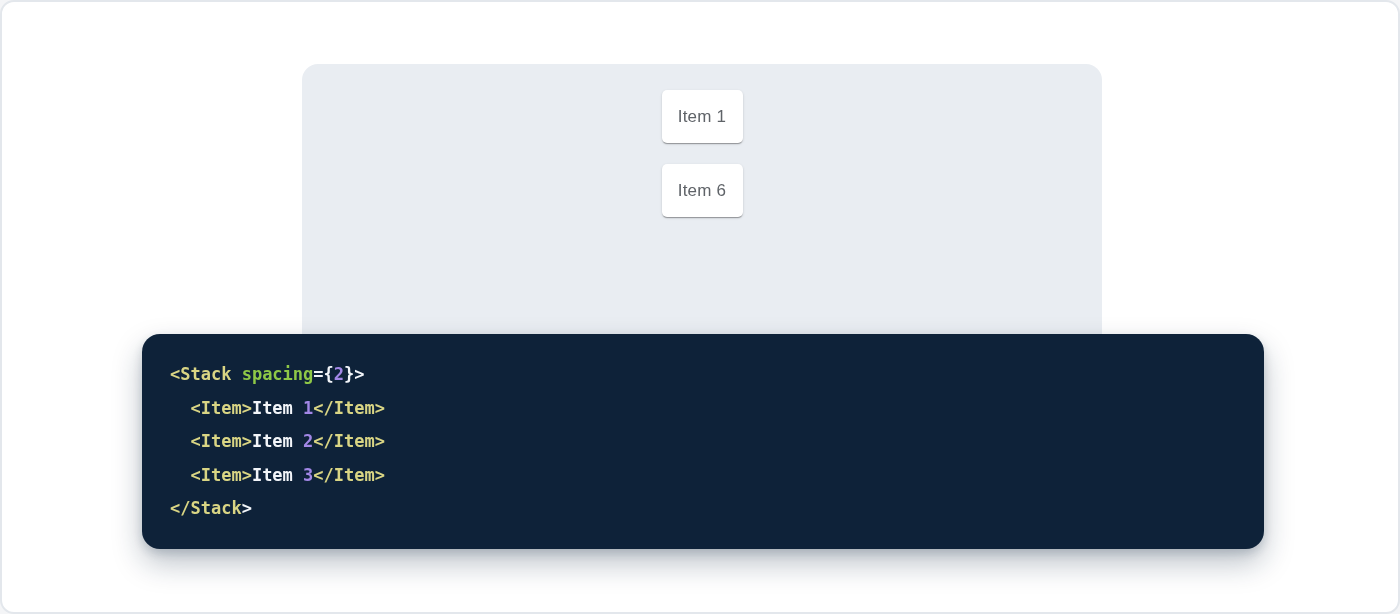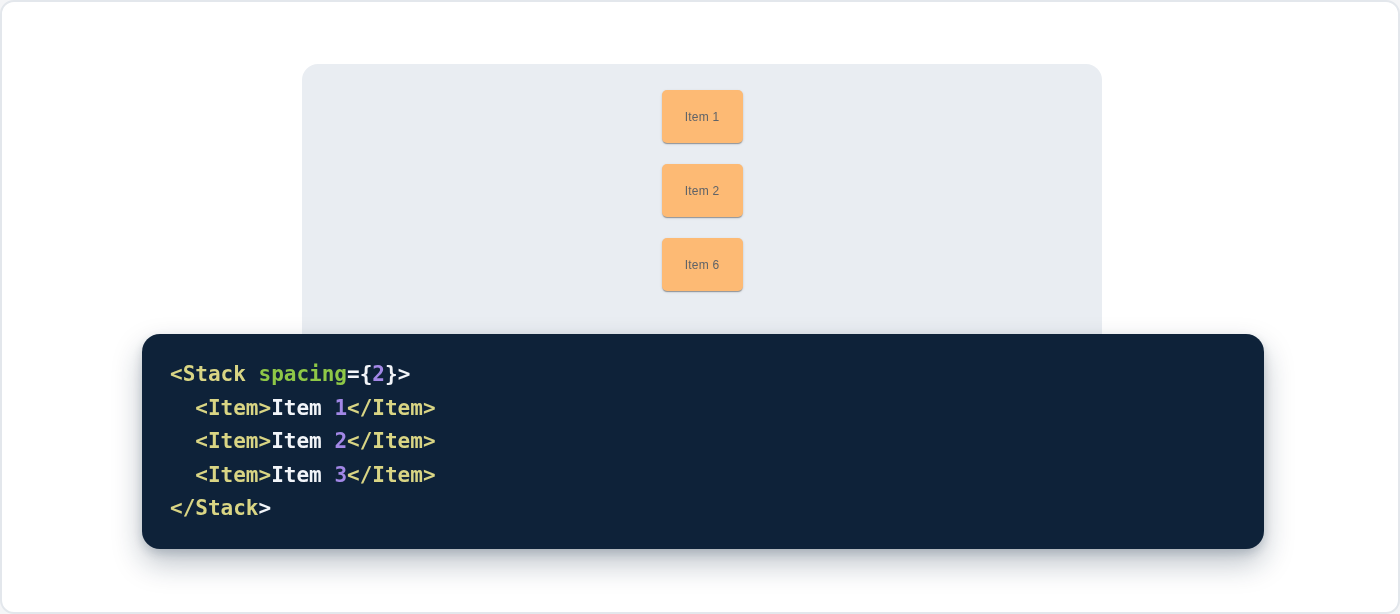--- a/index.html
+++ b/index.html
@@ -23,51 +23,50 @@
     background: #e9edf2;
     border-radius: 16px;
     display: flex;
     flex-direction: column;
     align-items: center;
     padding-top: 26px;
     gap: 21px;
   }
   .item-card {
     width: 81px; height: 53px;
-    background: #fdba74;
+    background: #ffffff;
     border-radius: 5px;
     display: flex; align-items: center; justify-content: center;
-    font-size: 12px;
+    font-size: 17px;
     color: #5f6368;
     letter-spacing: 0.2px;
     box-shadow: 0 2px 1px -1px rgba(0,0,0,0.2),
                 0 1px 1px 0 rgba(0,0,0,0.14),
                 0 1px 3px 0 rgba(0,0,0,0.12);
   }
   .code-block {
     position: absolute;
     left: 140px; top: 332px;
     width: 1122px; height: 215px;
     background: #0e2239;
     border-radius: 18px;
     padding: 24px 28px;
     box-shadow: 0 14px 30px rgba(15, 35, 62, 0.28),
                 0 4px 10px rgba(15, 35, 62, 0.16);
     font-family: "DejaVu Sans Mono", "Liberation Mono", monospace;
-    font-size: 21px;
+    font-size: 17px;
     font-weight: bold;
     line-height: 33.5px;
     white-space: pre;
     overflow: hidden;
   }
   .code-line { white-space: pre; }
 </style>
 </head>
 <body>
 
 <div class="frame">
   <div class="demo-panel" style="background: rgb(233, 237, 242);">
       <div class="item-card" style="color: rgb(95, 99, 104);">Item 1</div>
-      <div class="item-card" style="color: rgb(95, 99, 104);">Item 2</div>
       <div class="item-card" style="color: rgb(95, 99, 104);">Item 6</div>
     </div>
   <div class="code-block" style="background: rgb(14, 34, 57);"><div class="code-line"><span style="color: rgb(217, 213, 132);">&lt;Stack </span><span style="color: rgb(142, 200, 71);">spacing</span><span style="color: rgb(242, 245, 249);">={</span><span style="color: rgb(162, 135, 230);">2</span><span style="color: rgb(242, 245, 249);">}&gt;</span></div><div class="code-line"><span style="color: rgb(217, 213, 132);">  &lt;Item&gt;</span><span style="color: rgb(242, 245, 249);">Item </span><span style="color: rgb(162, 135, 230);">1</span><span style="color: rgb(217, 213, 132);">&lt;/Item&gt;</span></div><div class="code-line"><span style="color: rgb(217, 213, 132);">  &lt;Item&gt;</span><span style="color: rgb(242, 245, 249);">Item </span><span style="color: rgb(162, 135, 230);">2</span><span style="color: rgb(217, 213, 132);">&lt;/Item&gt;</span></div><div class="code-line"><span style="color: rgb(217, 213, 132);">  &lt;Item&gt;</span><span style="color: rgb(242, 245, 249);">Item </span><span style="color: rgb(162, 135, 230);">3</span><span style="color: rgb(217, 213, 132);">&lt;/Item&gt;</span></div><div class="code-line"><span style="color: rgb(217, 213, 132);">&lt;/Stack</span><span style="color: rgb(242, 245, 249);">&gt;</span></div></div>
 </div>
 
 </body></html>

